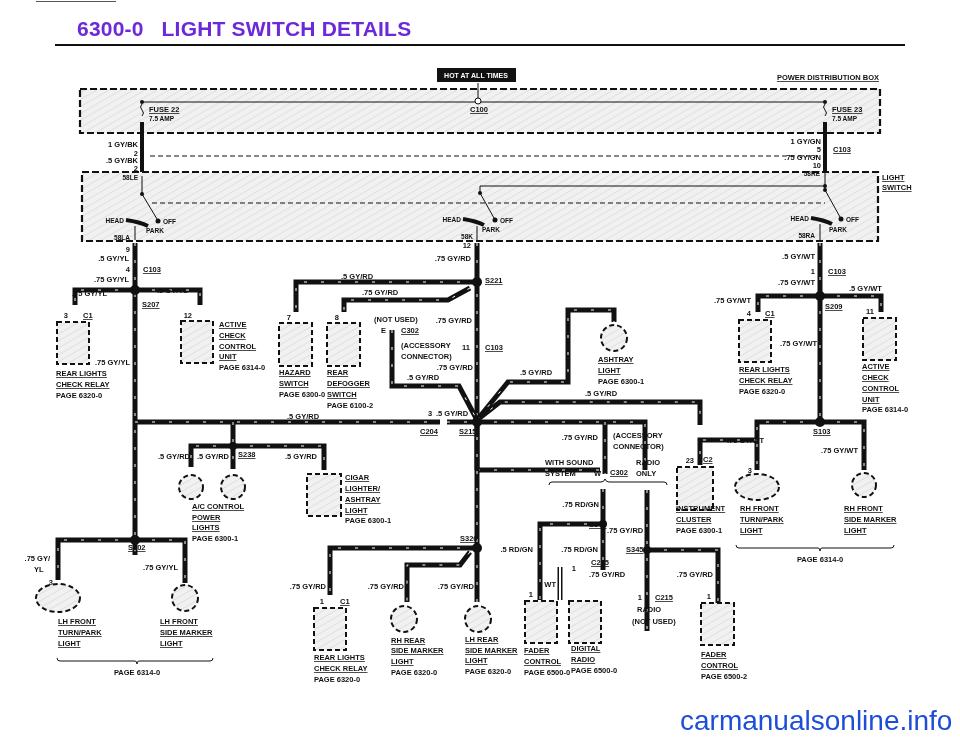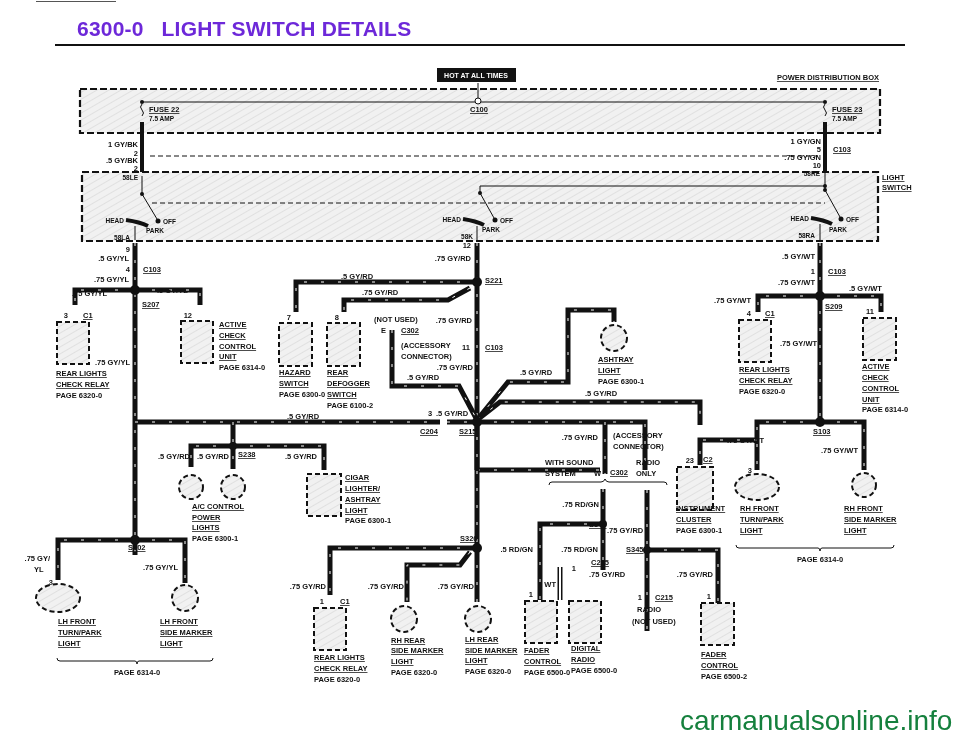--- a/index.html
+++ b/index.html
@@ -10,21 +10,21 @@
   #topline{position:absolute;left:36px;top:1px;width:80px;height:1px;background:#555;}
   svg{position:absolute;left:0;top:0;}
   .lbl{font-family:"Liberation Sans",sans-serif;font-weight:bold;font-size:7.5px;fill:#111;}
   .lblu{text-decoration:underline;}
   .box{fill:url(#hatch);stroke:#111;stroke-width:2;stroke-dasharray:5 3;}
   .wire{fill:none;stroke:#111;stroke-width:5;}
   .wirehl{fill:none;stroke:#fff;stroke-width:1;stroke-dasharray:3 14;}
   .thin{fill:none;stroke:#111;stroke-width:1;}
   .dash{fill:none;stroke:#111;stroke-width:1;stroke-dasharray:5 3;}
   .pdb{fill:url(#hatch);stroke:#111;stroke-width:2.2;stroke-dasharray:7 3;}
-  #watermark{position:absolute;left:680px;top:705px;font-size:28px;color:#15803d;}
+  #watermark{position:absolute;left:680px;top:705px;font-size:28px;color:#1d4ed8;}
 </style>
 </head>
 <body>
 
 <div id="topline"></div>
 <div id="title"><span class="num">6300-0</span><span>LIGHT SWITCH DETAILS</span></div>
 <div id="title-rule"></div>
 
 <svg width="960" height="746" viewBox="0 0 960 746">
   <defs>

